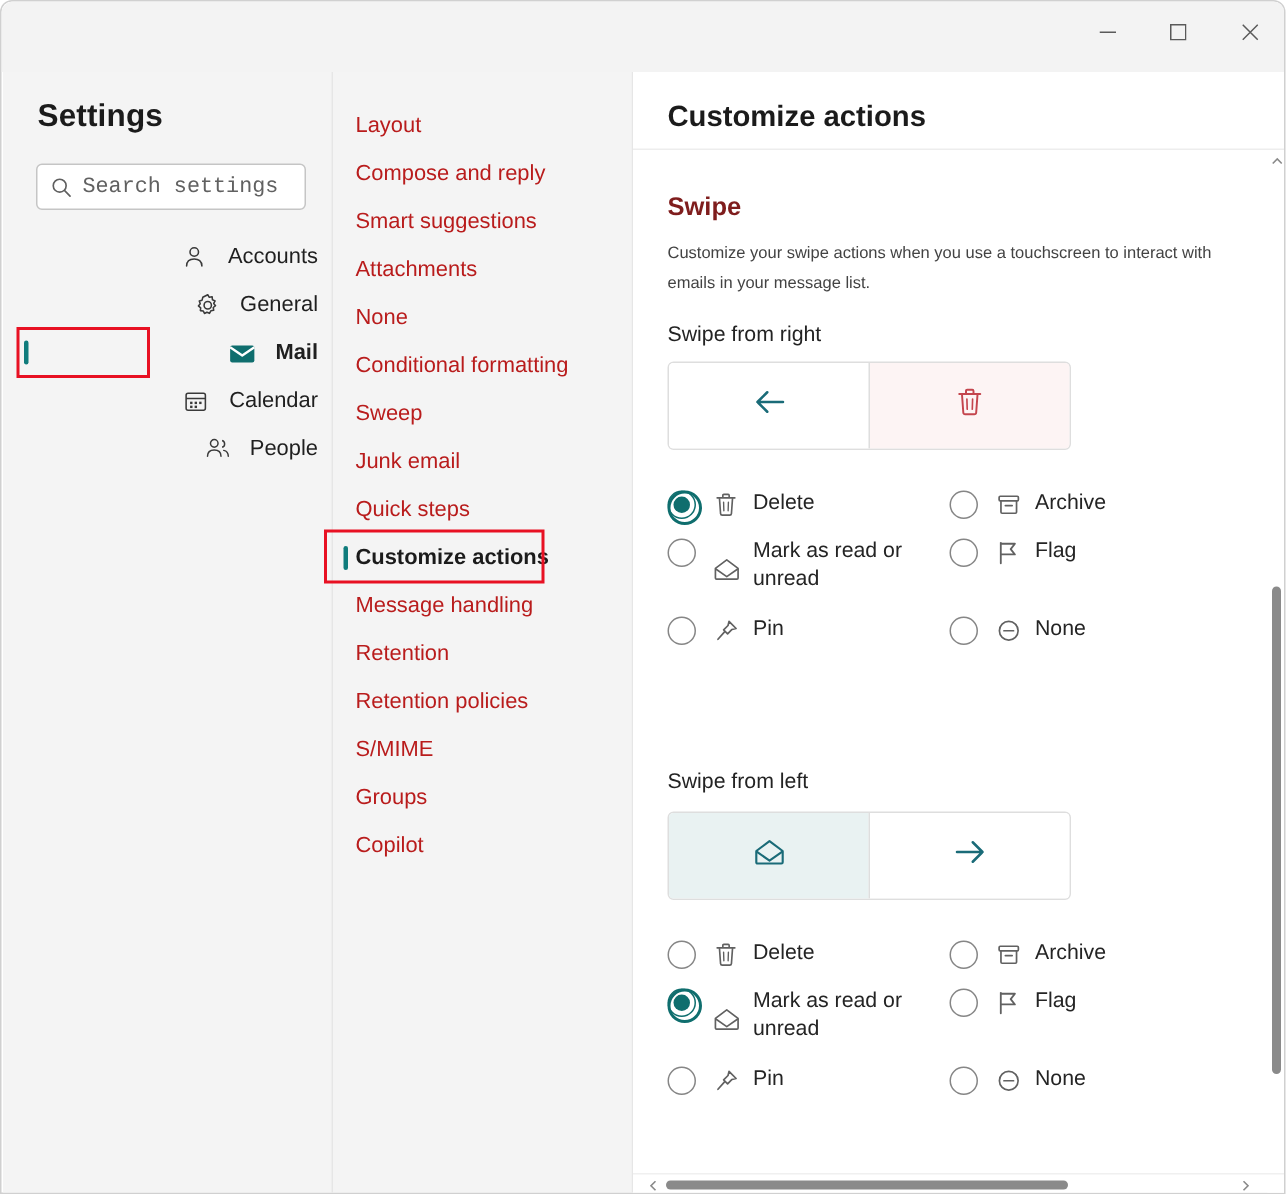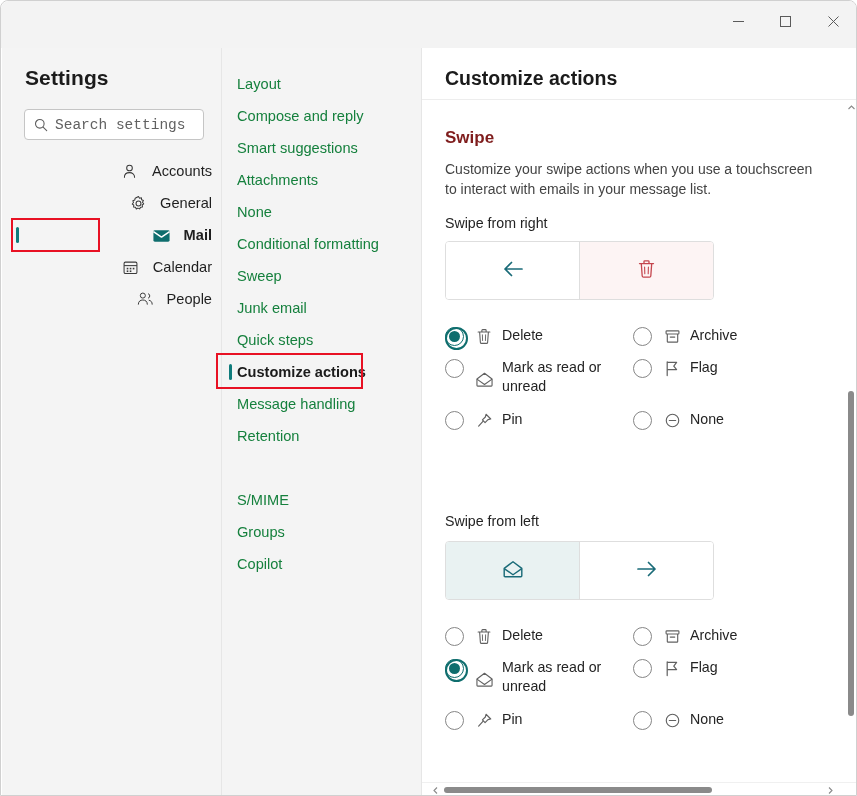--- a/index.html
+++ b/index.html
@@ -105,21 +105,21 @@
     border-left: 1px solid #e6e6e6;
   }
   .mid-item {
     position: absolute; left: 6px;
     width: 188px; height: 28px;
     display: flex; align-items: center;
     cursor: default;
   }
   .mid-item .mlabel {
     margin-left: 9px;
-    font-size: 14.6px; color: #15803d;
+    font-size: 14.6px; color: #b91c1c;
   }
   .mid-item.sel .mlabel { font-weight: bold; color: #1b1b1b; }
   .mid-selbar {
     position: absolute; left: 1px; top: 6px;
     width: 3px; height: 16px;
     background: #107c7c; border-radius: 2px;
   }
 
   
   #content {
@@ -144,21 +144,21 @@
     overflow: hidden;
   }
 
   .sec-title {
     position: absolute; left: 23px;
     font-size: 17px; font-weight: bold; color: #7f1d1d;
   }
   .sec-desc {
     position: absolute; left: 23px;
     width: 370px;
-    font-size: 14px; color: #434343; line-height: 20px;
+    font-size: 11px; color: #434343; line-height: 20px;
   }
   .field-label {
     position: absolute; left: 23px;
     font-size: 14.2px; color: #232323;
   }
 
   
   .preview {
     position: absolute; left: 23px;
     width: 269px; height: 59px;
@@ -383,20 +383,23 @@
     <div class="mid-item sel" style="top:310px">
       <span class="mid-selbar"></span>
       <span class="mlabel">Customize actions</span>
     </div>
 
     <div class="mid-item" style="top:342px">
         <span class="mlabel">Message handling</span>
       </div>
     <div class="mid-item" style="top:374px">
         <span class="mlabel">Retention</span>
+      </div>
+    <div class="mid-item" style="top:406px">
+        <span class="mlabel">Retention policies</span>
       </div>
     <div class="mid-item" style="top:438px">
         <span class="mlabel">S/MIME</span>
       </div>
     <div class="mid-item" style="top:470px">
         <span class="mlabel">Groups</span>
       </div>
     <div class="mid-item" style="top:502px">
         <span class="mlabel">Copilot</span>
       </div>

